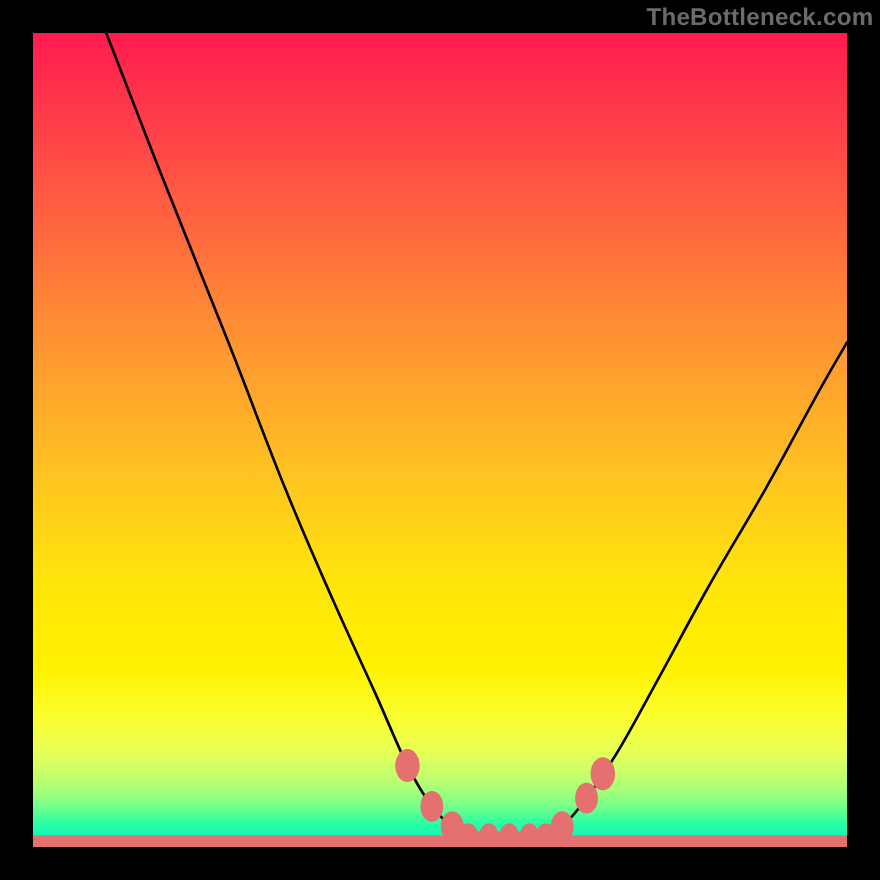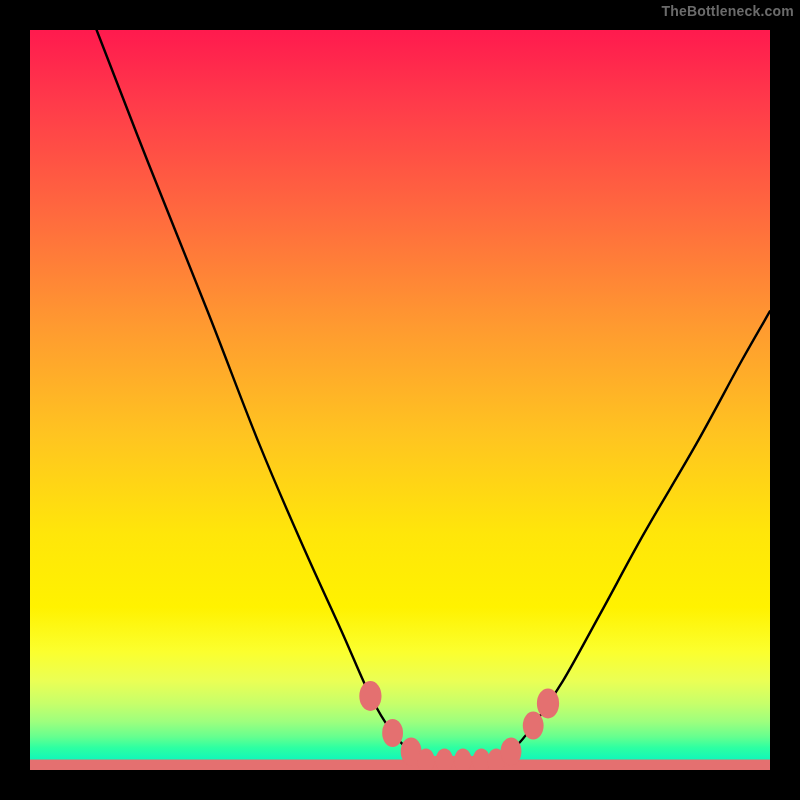--- a/index.html
+++ b/index.html
@@ -46,21 +46,21 @@
     left: 0;
     top: 0;
     width: 740px;
     height: 740px;
   }
   .watermark {
     position: absolute;
     top: 3px;
     right: 6px;
     font-family: Arial, Helvetica, sans-serif;
-    font-size: 14px;
+    font-size: 22px;
     font-weight: bold;
     color: #6b6b6b;
     letter-spacing: 0.2px;
     user-select: none;
   }
 </style>
 </head>
 <body>
 
 <div class="frame">

